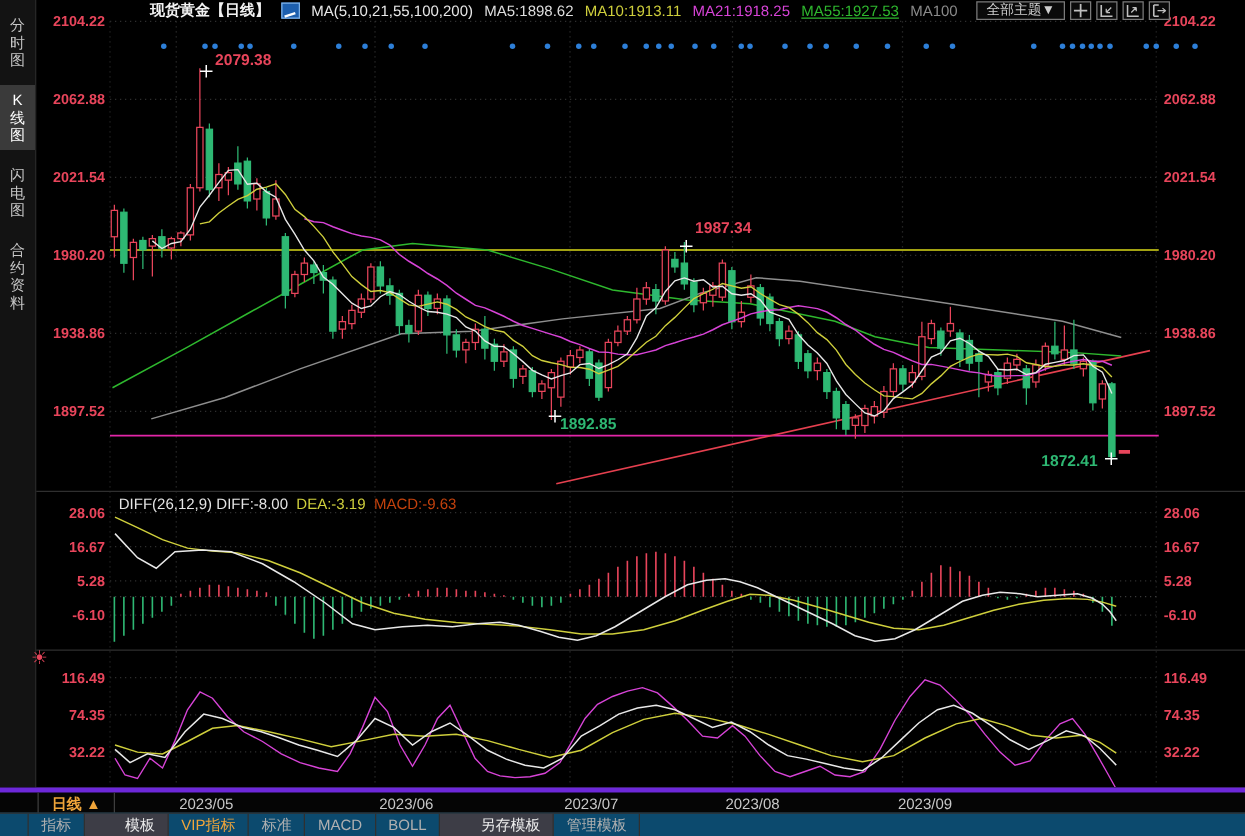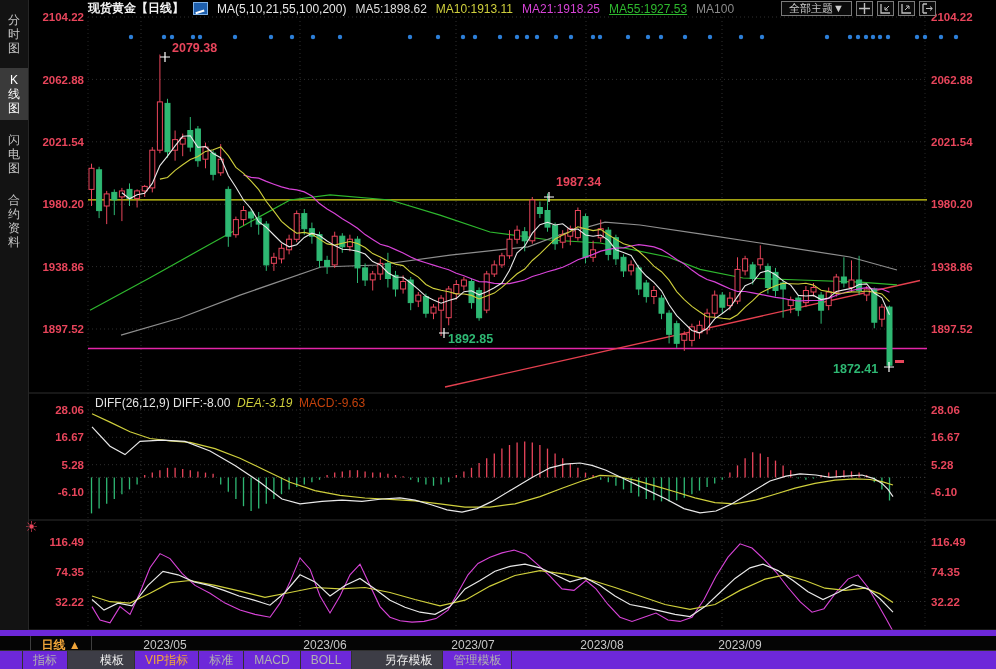--- a/index.html
+++ b/index.html
@@ -2,52 +2,52 @@
 <html><head>
 <meta charset="utf-8">
 <style>
   html,body{margin:0;padding:0;background:#000;}
   #app{position:relative;width:996px;height:669px;background:#000;overflow:hidden;
        font-family:"Liberation Sans",sans-serif;}
   svg text{font-family:"Liberation Sans",sans-serif;}
   
   #toolbar{position:absolute;left:88px;top:0;right:0;height:17px;display:flex;align-items:center;
            gap:9px;font-size:12px;white-space:nowrap;z-index:3;padding-right:60px;}
-  #toolbar .t-title{color:#f2f2f2;font-weight:bold;}
+  #toolbar .t-title{color:#f2f2f2;font-weight:bold;margin-left:32px;}
   .chartmini{display:inline-block;width:13px;height:11px;background:#1d5fae;border:1px solid #7fb2e8;position:relative;}
   .chartmini::after{content:"";position:absolute;left:1px;top:5px;width:9px;height:3px;
       border-bottom:2px solid #fff;transform:rotate(-18deg);}
   .ma-g{color:#e8e8e8;} .ma5{color:#dedede;} .ma10{color:#cfcf3c;} .ma21{color:#d743d7;}
   .ma55{color:#2eb82e;text-decoration:underline;} .ma100{color:#8a8a8a;}
   #theme-group{margin-left:auto;display:flex;align-items:center;gap:4px;}
   #theme-btn{border:1px solid #7a7a7a;color:#cfcfcf;padding:0 7px;height:13px;line-height:13px;
              font-size:11px;background:#0a0a0a;cursor:pointer;}
   .tool-ic{width:15px;height:13px;border:1px solid #7a7a7a;background:#0a0a0a;display:inline-flex;
            align-items:center;justify-content:center;cursor:pointer;}
   
   #sidebar{position:absolute;left:0;top:0;width:28px;bottom:19px;background:#131313;
            border-right:1px solid #262626;z-index:2;}
   .side-item{width:28px;text-align:center;color:#c6c6c6;font-size:12px;line-height:14px;
              padding:5px 0;margin-top:8px;cursor:pointer;}
   .side-item.active{background:#3a3a3a;color:#fff;}
   .side-item span{display:block;}
   
   .phead{position:absolute;z-index:3;font-size:12px;white-space:nowrap;}
-  .phead .w{color:#e4e4e4;} .phead .y{color:#cfcf3c;font-style:italic;} .phead .m{color:#c2410c;}
+  .phead .w{color:#e4e4e4;} .phead .y{color:#cfcf3c;} .phead .m{color:#c2410c;}
   #sun-icon{position:absolute;left:23px;top:518px;width:17px;height:17px;color:#e8455b;
             font-size:15px;line-height:17px;text-align:center;z-index:3;}
   
   #xrow{position:absolute;left:0;top:630px;width:996px;height:20px;background:#050505;
-        border-top:6px solid #6d28d9;z-index:3;}
+        border-top:4px solid #6d28d9;z-index:3;}
   #period-cell{position:absolute;left:30px;top:0;width:60px;height:19px;border-left:1px solid #3e3e3e;
         border-right:1px solid #3e3e3e;color:#f0a53a;font-weight:bold;font-size:12px;
         text-align:center;line-height:19px;cursor:pointer;}
   .xdate{position:absolute;top:0;color:#c8c8c8;font-size:12px;line-height:19px;transform:translateX(-50%);}
   
-  #tabs{position:absolute;left:0;top:650px;width:996px;height:19px;background:#6d28d9;
+  #tabs{position:absolute;left:0;top:650px;width:996px;height:19px;background:#0c4a6e;
         border-top:1px solid #303030;display:flex;z-index:3;font-size:12px;}
   #tabs .lead{width:22px;border-right:1px solid #303030;}
   .tab{padding:0 10px;line-height:18px;color:#b0b0b0;border-right:1px solid #303030;cursor:pointer;}
   .tab.active{background:#3d3d46;color:#ededed;padding-left:32px;}
   .tab.vip{color:#f0a53a;}
 </style>
 </head>
 <body>
 
 <div id="app">

